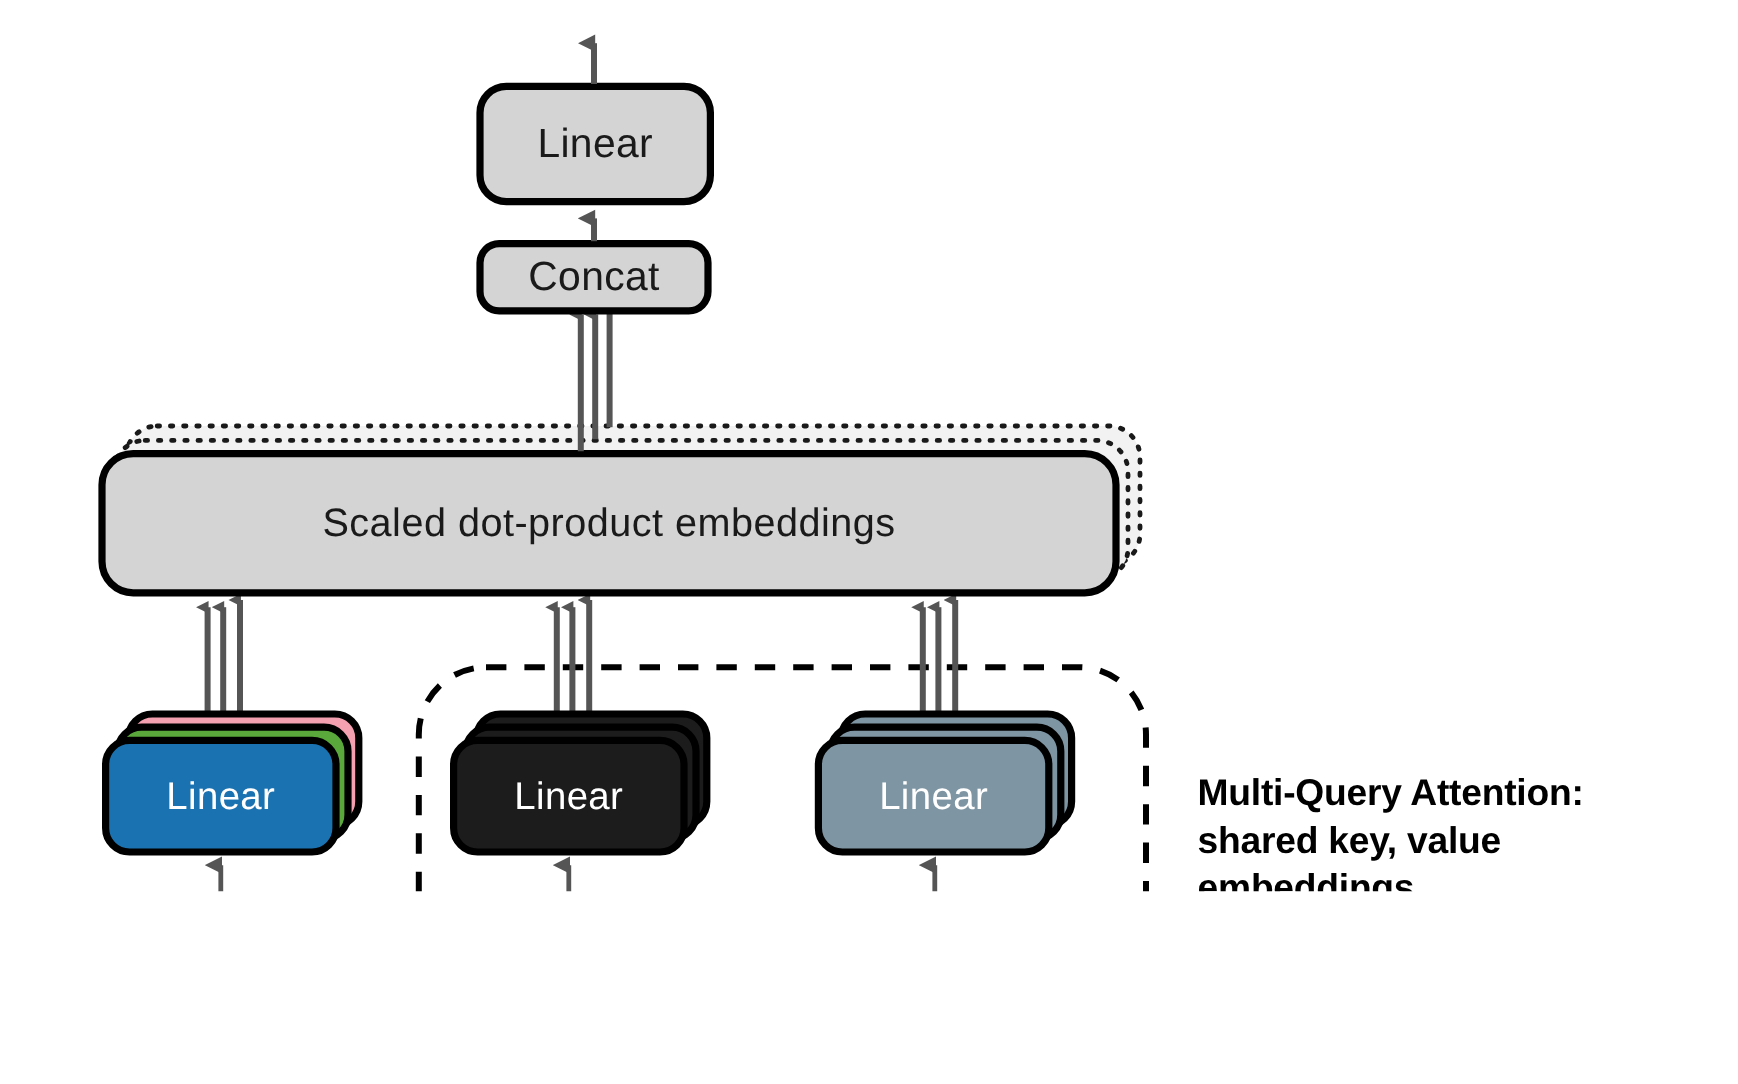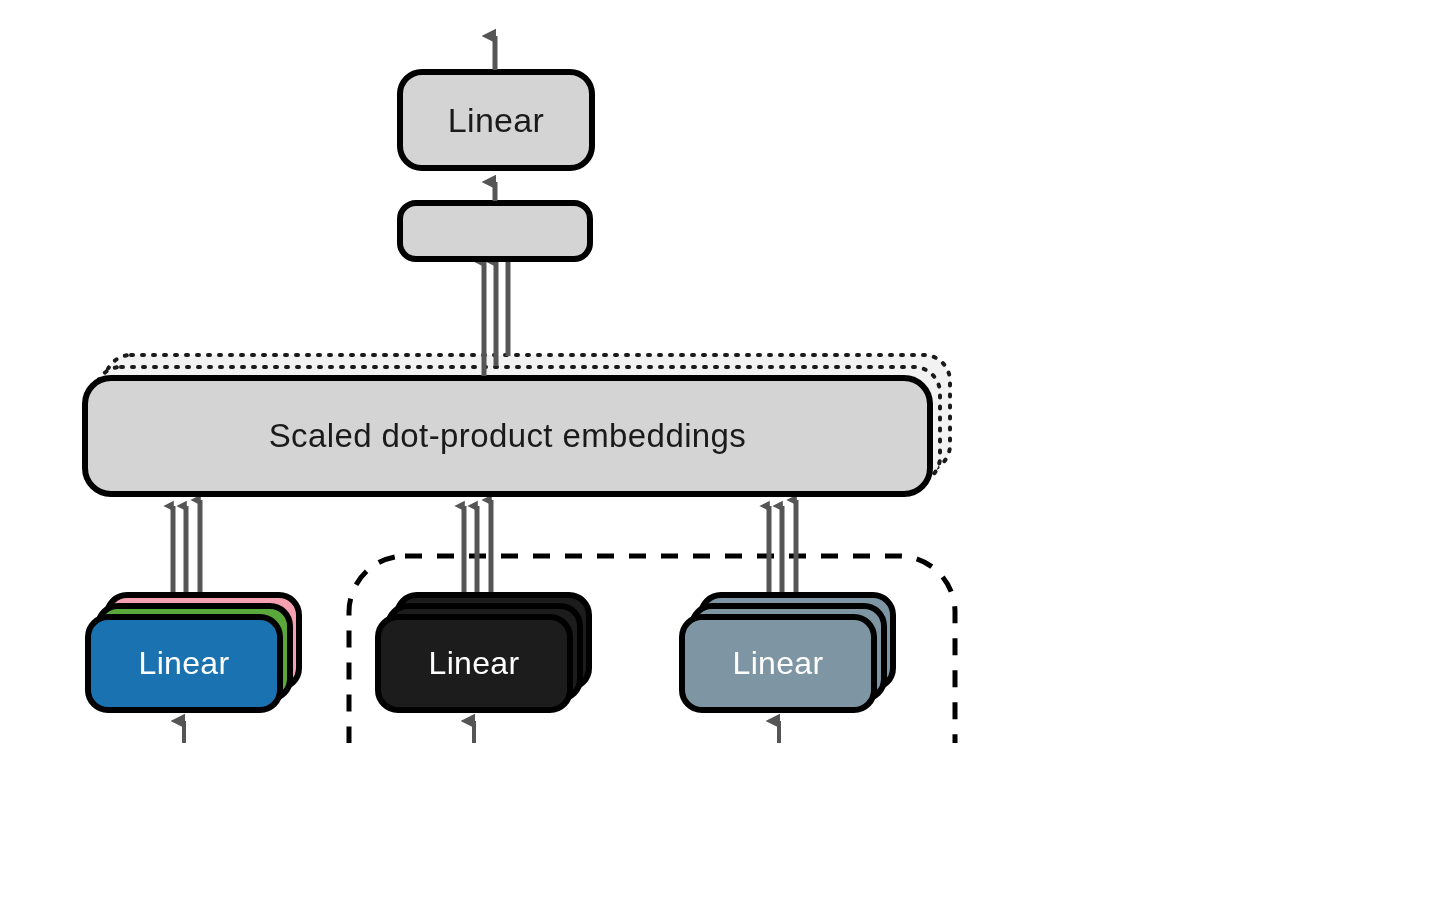--- a/index.html
+++ b/index.html
@@ -155,29 +155,35 @@
     </g>
 
     <g>
       <line x1="495" y1="70" x2="495" y2="36" stroke="#555555" stroke-width="5" marker-end="url(#arrowGrayBig)"></line>
     </g>
 
   </svg>
 
   <div class="boxlabel lbl-dark" style="left:400px; top:72px; width:192px; height:96px;">Linear</div>
 
+  <div class="boxlabel lbl-dark" style="left:400px; top:203px; width:190px; height:56px;">Concat</div>
 
   <div class="boxlabel lbl-attn" style="left:85px; top:378px; width:845px; height:116px;">Scaled dot-product embeddings</div>
 
   <div class="boxlabel lbl-light" style="left:88px; top:617px; width:192px; height:93px;">Linear</div>
 
   <div class="boxlabel lbl-light" style="left:378px; top:617px; width:192px; height:93px;">Linear</div>
 
   <div class="boxlabel lbl-light" style="left:682px; top:617px; width:192px; height:93px;">Linear</div>
 
   <div class="qkv-label" style="left:103px; top:774px;">Q</div>
 
   <div class="qkv-label" style="left:411px; top:774px;">K</div>
 
   <div class="qkv-label" style="left:718px; top:774px;">V</div>
 
+  <div id="caption">
+    <div>Multi-Query Attention:</div>
+    <div>shared key, value</div>
+    <div>embeddings</div>
+  </div>
 
 </div>
 
 </body></html>

